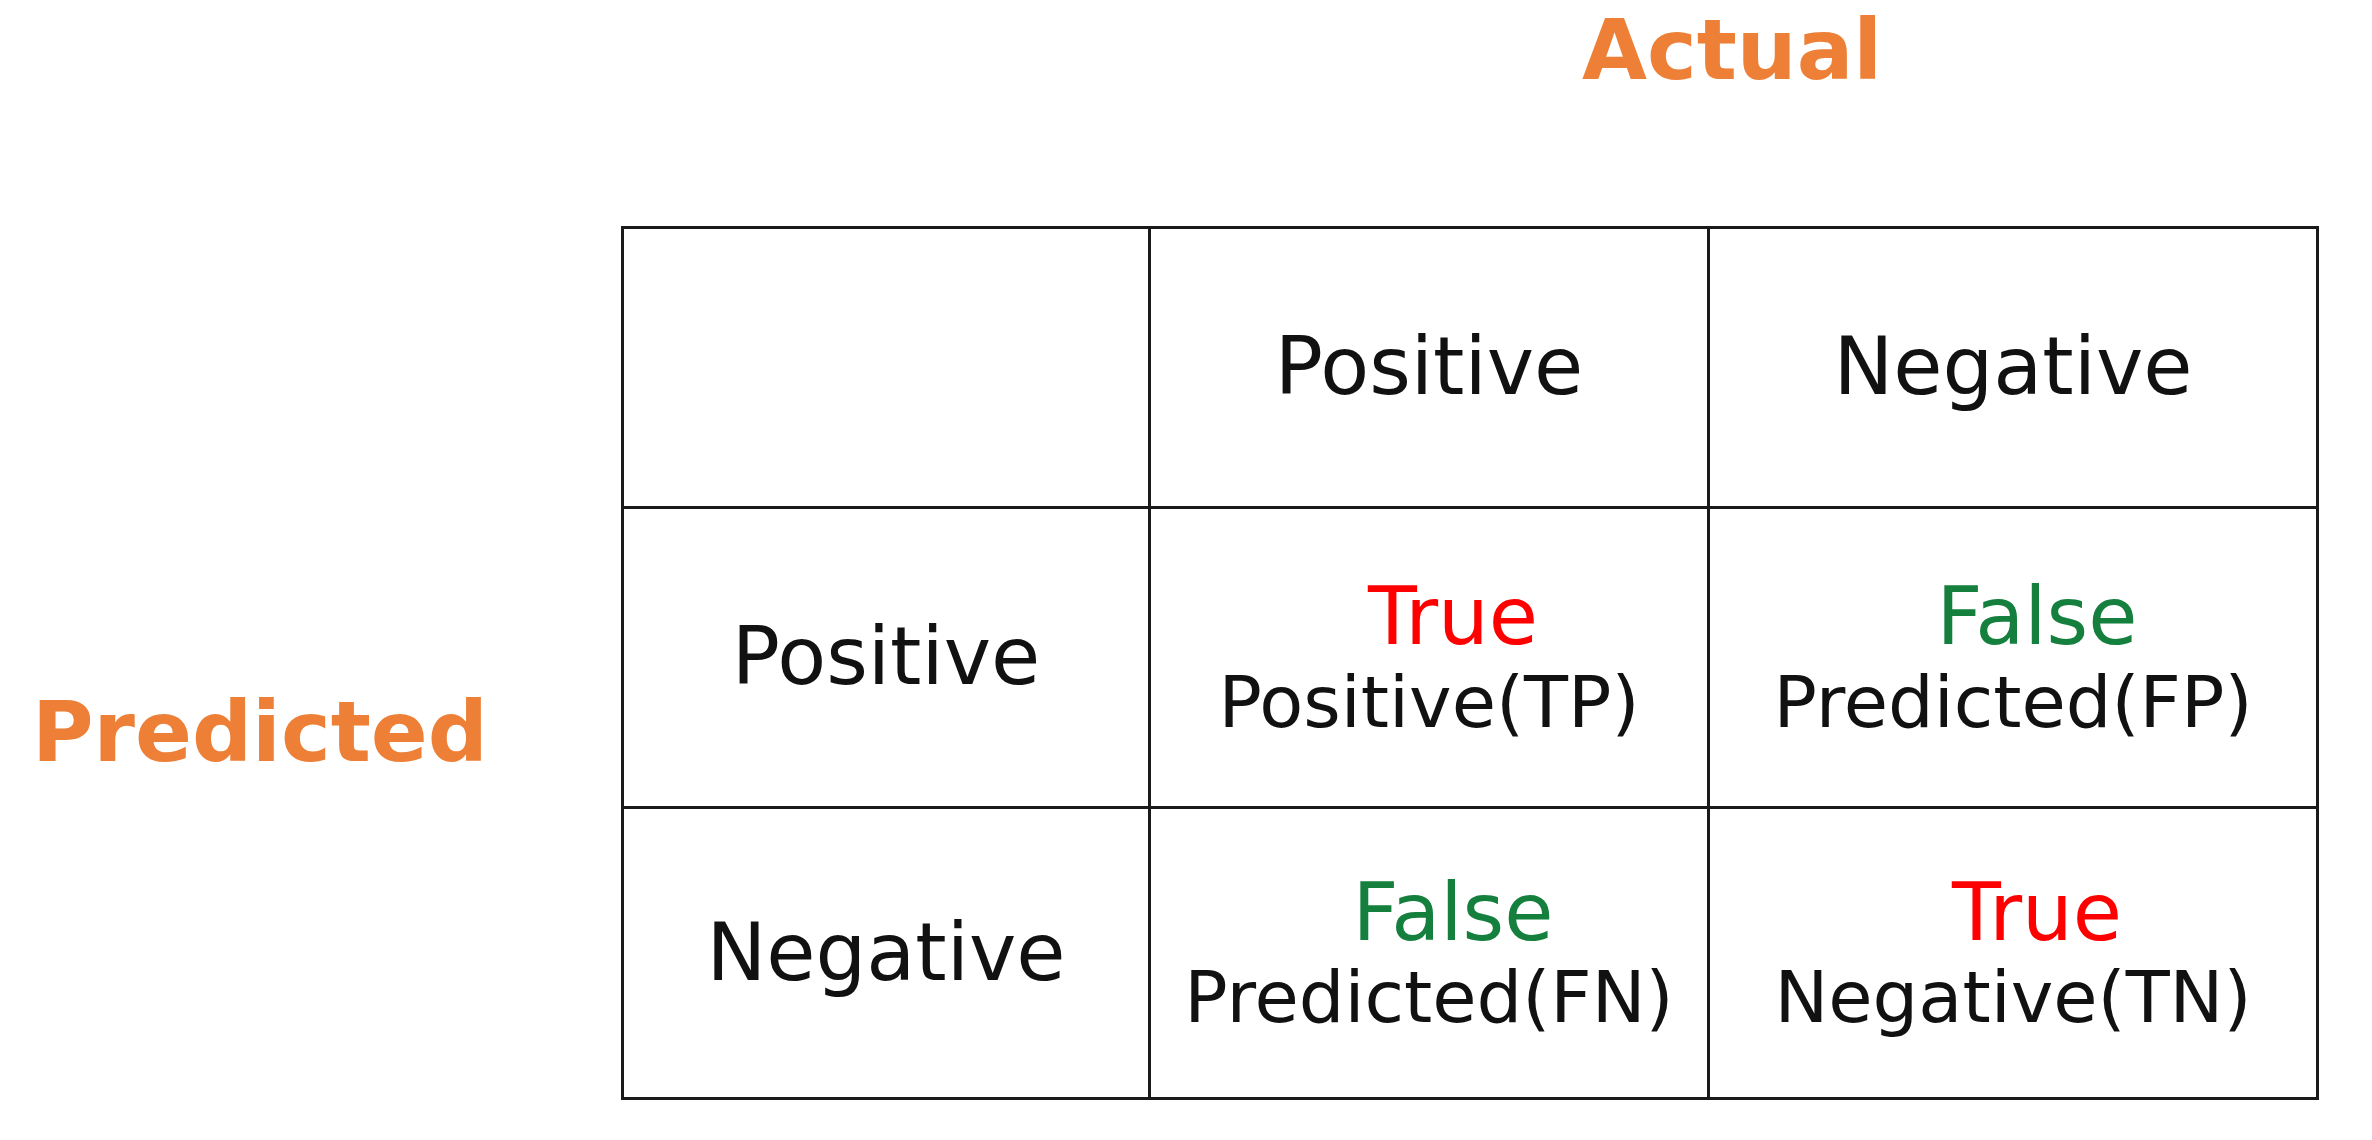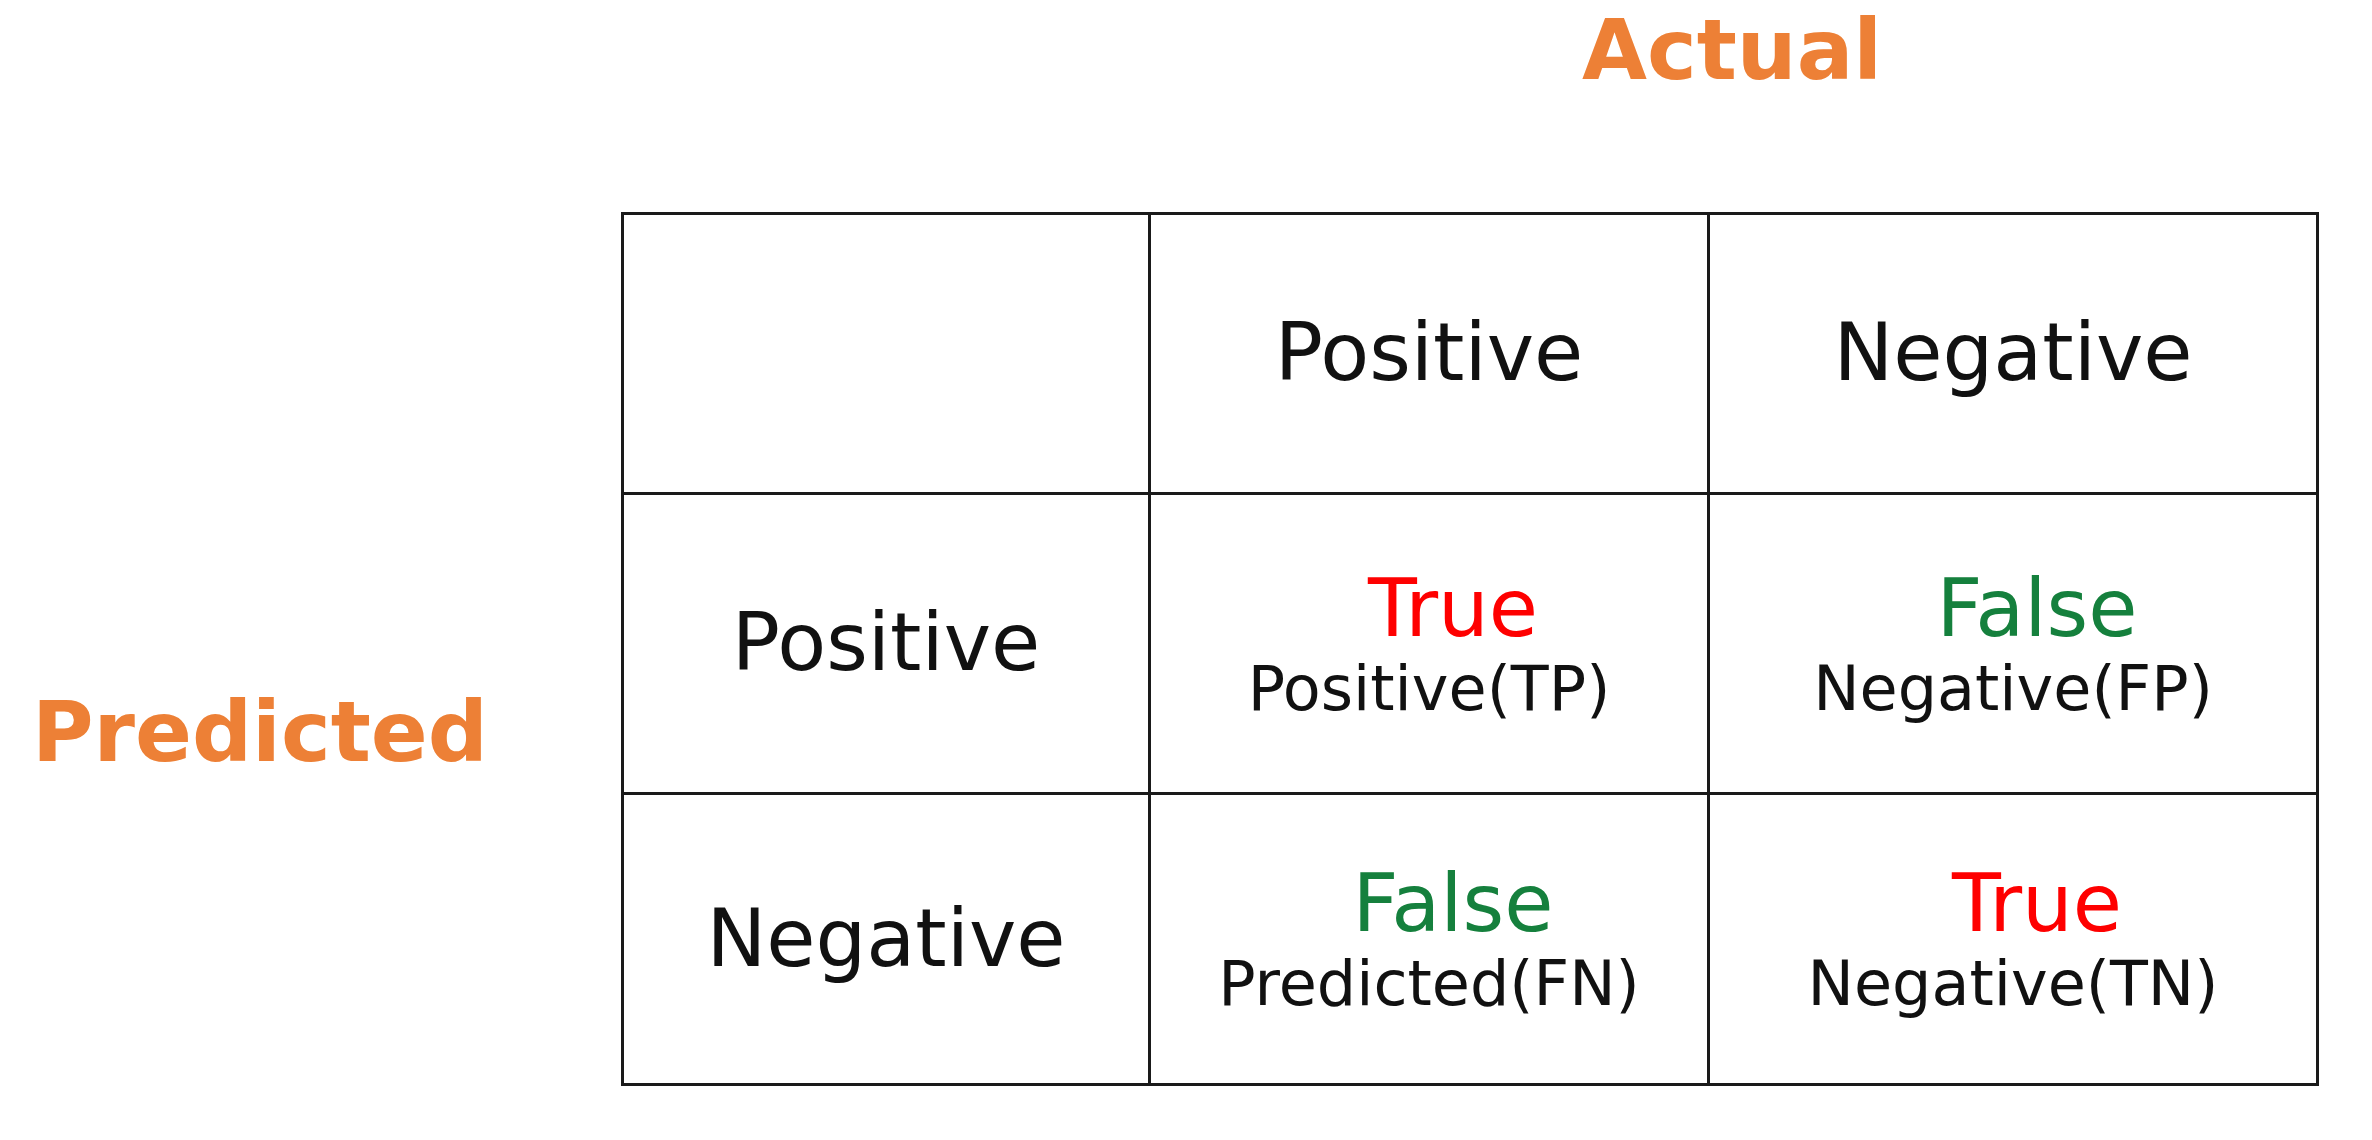--- a/index.html
+++ b/index.html
@@ -43,21 +43,21 @@
     text-align: left;
     padding-left: 32px;
     box-sizing: border-box;
     font-size: 84px;
   }
 
   
   .matrix {
     position: absolute;
     left: 621px;
-    top: 212px;
+    top: 226px;
     width: 1695px;
     height: 871px;
     border-collapse: collapse;
     table-layout: fixed;
   }
   .matrix td {
     border: 3px solid #1a1a1a;
     text-align: center;
     vertical-align: middle;
     padding: 0;
@@ -88,21 +88,21 @@
     padding: 0 2px;
   }
   .quad-line1 {
     display: block;
     font-size: 80px;
     line-height: 1.12;
     padding-left: 48px;
   }
   .quad-line2 {
     display: block;
-    font-size: 62px;
+    font-size: 72px;
     line-height: 1.12;
     color: #111111;
     white-space: nowrap;
   }
   .tone-true  { color: #FE0000; }
   .tone-false { color: #15803d; }
 </style>
 </head>
 <body>
 
@@ -126,21 +126,21 @@
       </tr>
 
       <tr class="row-pos">
         <td class="rowhead-cell">Positive</td>
         <td class="quad-cell">
           <span class="quad-line1 tone-true">True</span>
           <span class="quad-line2">Positive(TP)</span>
         </td>
         <td class="quad-cell">
           <span class="quad-line1 tone-false">False</span>
-          <span class="quad-line2">Negative(FP)</span>
+          <span class="quad-line2">Predicted(FP)</span>
         </td>
       </tr>
 
       <tr class="row-neg">
         <td class="rowhead-cell">Negative</td>
         <td class="quad-cell">
           <span class="quad-line1 tone-false">False</span>
           <span class="quad-line2">Predicted(FN)</span>
         </td>
         <td class="quad-cell">

